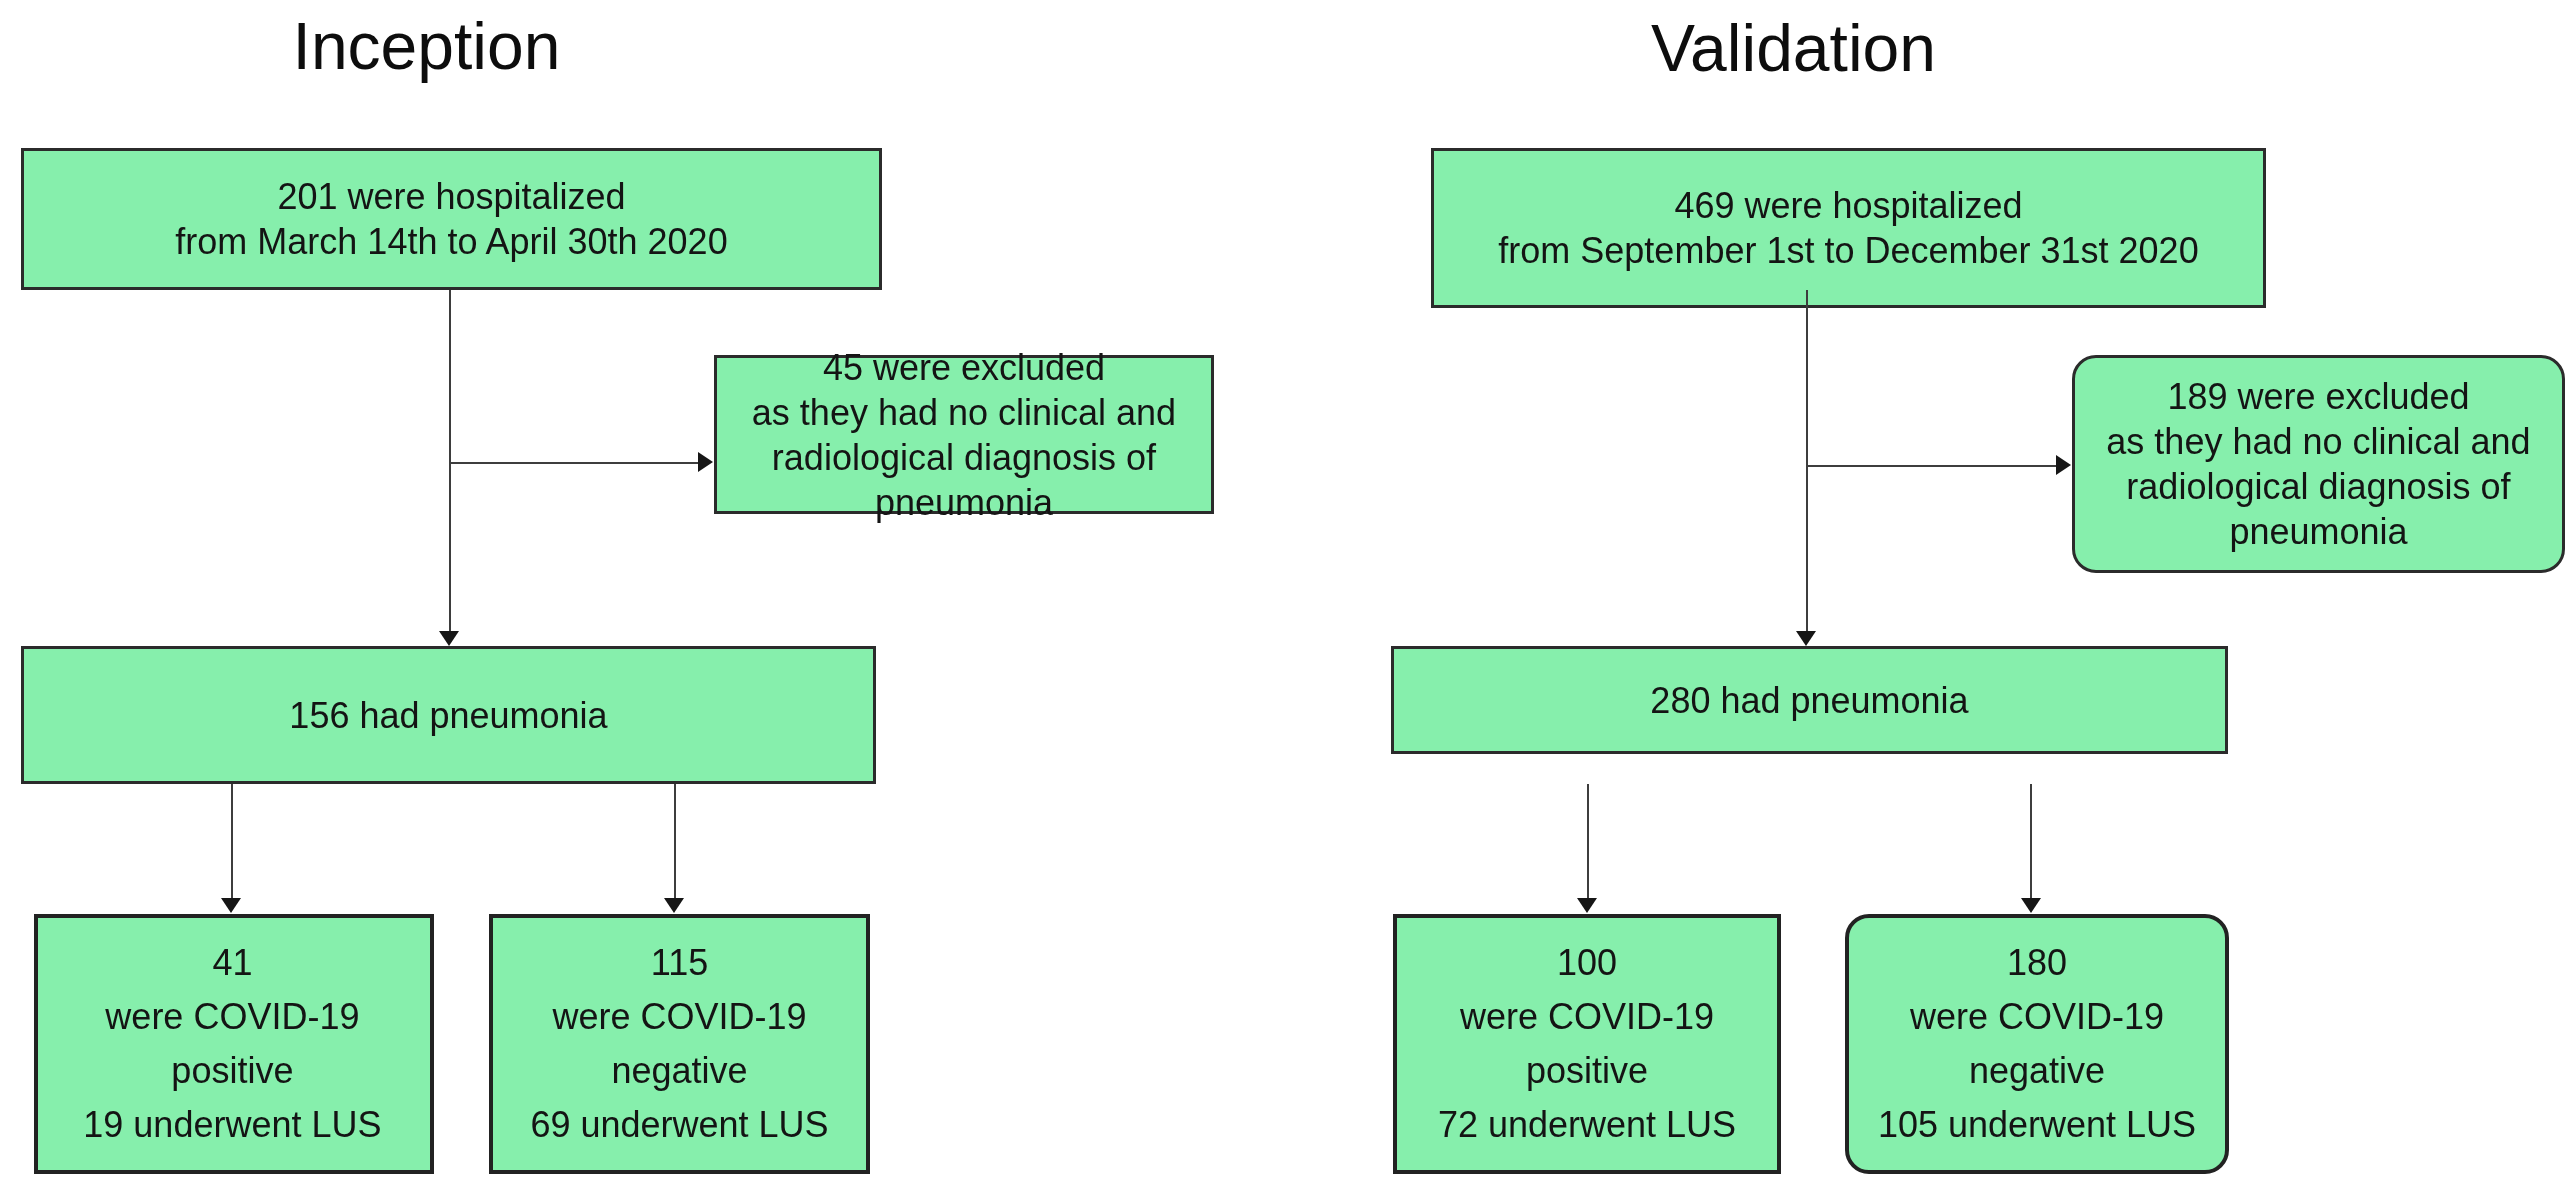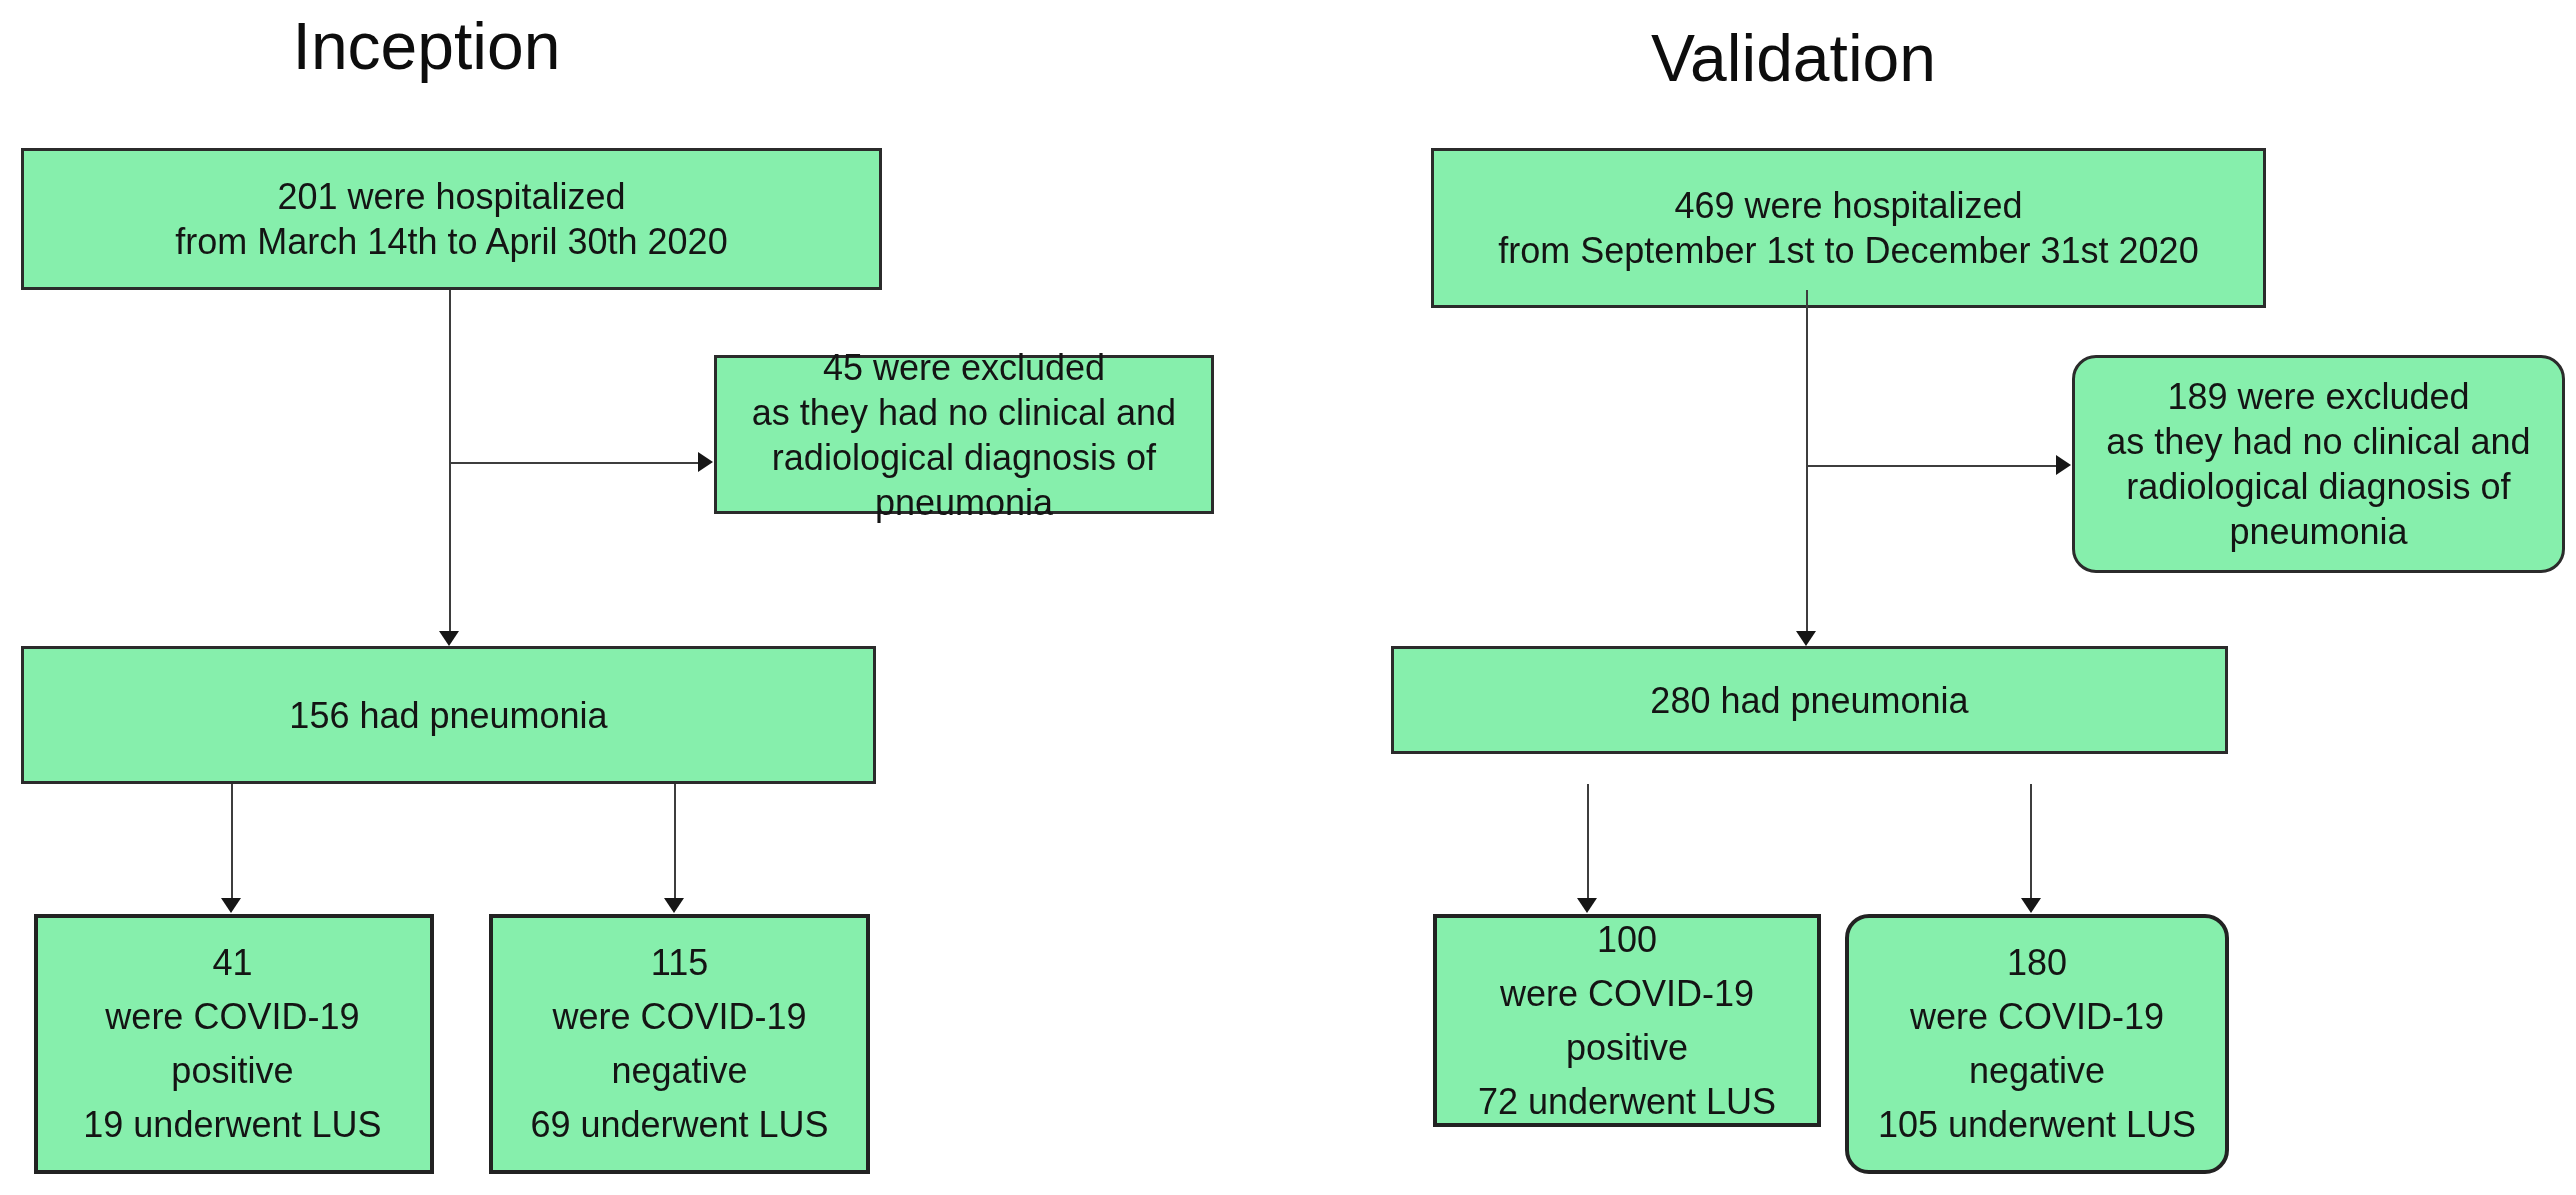--- a/index.html
+++ b/index.html
@@ -97,33 +97,33 @@
 
   <div class="line" style="left:450px; top:462px; width:250px; height:2.1px;"></div>
   <div class="arrow-right" style="left:698px; top:452px;"></div>
 
   <div class="line" style="left:231px; top:784px; width:2.1px; height:115px;"></div>
   <div class="arrow-down" style="left:221px; top:898px;"></div>
 
   <div class="line" style="left:674px; top:784px; width:2.1px; height:115px;"></div>
   <div class="arrow-down" style="left:664px; top:898px;"></div>
 
-  <div class="cohort-title" style="left:1514px; top:22px; width:559px;">Validation</div>
+  <div class="cohort-title" style="left:1514px; top:12px; width:559px;">Validation</div>
 
   <div class="box" style="left:1391px; top:148px; width:835px; height:160px;margin-left:40px;">469 were  hospitalized
 from September 1st to December 31st 2020</div>
 
   <div class="box" style="left:2072px; top:355px; width:493px; height:218px;border-radius:24px;">189 were excluded
 as they had no clinical and
 radiological diagnosis of
 pneumonia</div>
 
   <div class="box" style="left:1391px; top:646px; width:837px; height:108px;">280 had pneumonia</div>
 
-  <div class="box outcome" style="left:1393px; top:914px; width:388px; height:213px;margin-left:40px;">100
+  <div class="box outcome" style="left:1393px; top:914px; width:388px; height:260px;">100
 were COVID-19
 positive
 72 underwent LUS</div>
 
   <div class="box outcome" style="left:1845px; top:914px; width:384px; height:260px;border-radius:24px;">180
 were COVID-19
 negative
 105 underwent LUS</div>
 
   <div class="line" style="left:1806px; top:290px; width:2.1px; height:344px;"></div>

